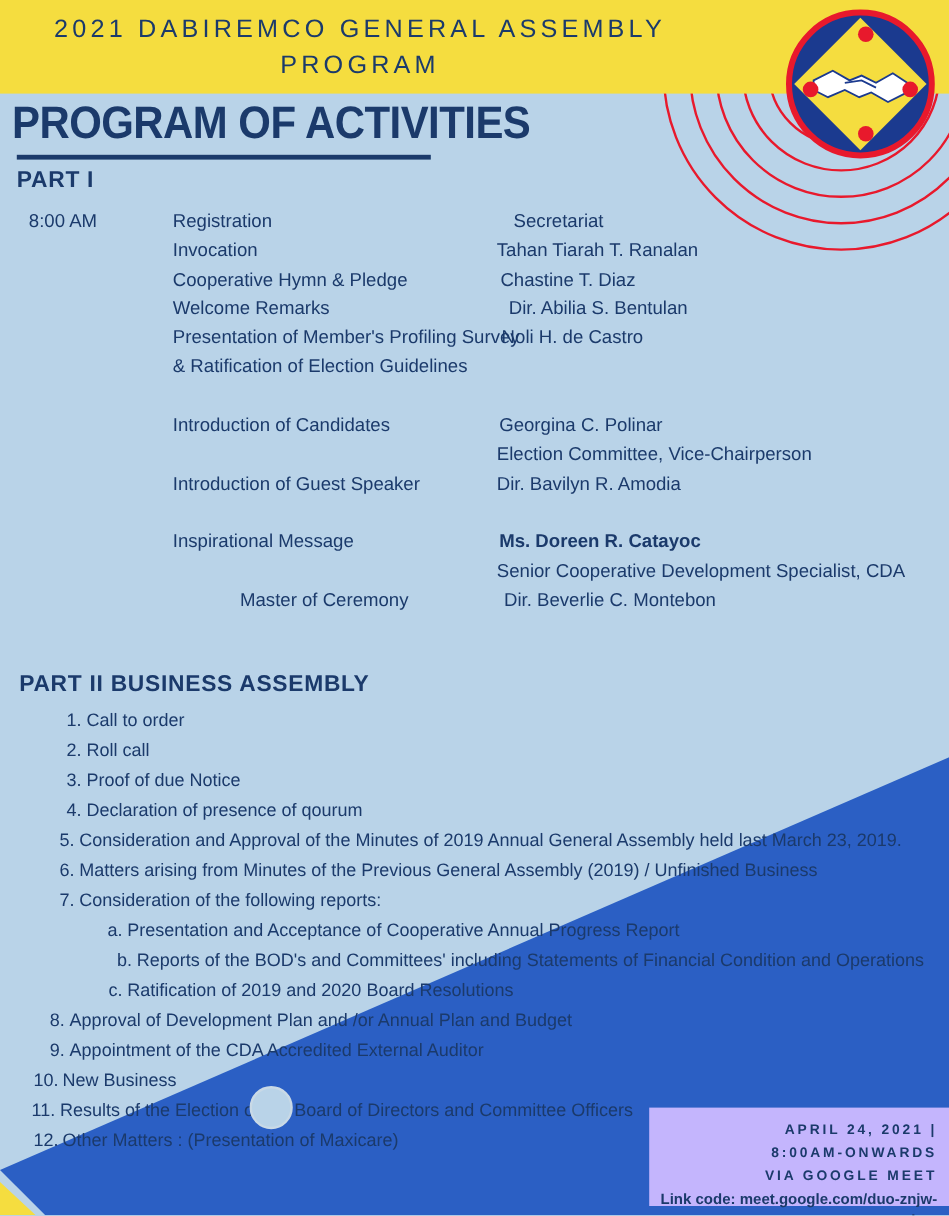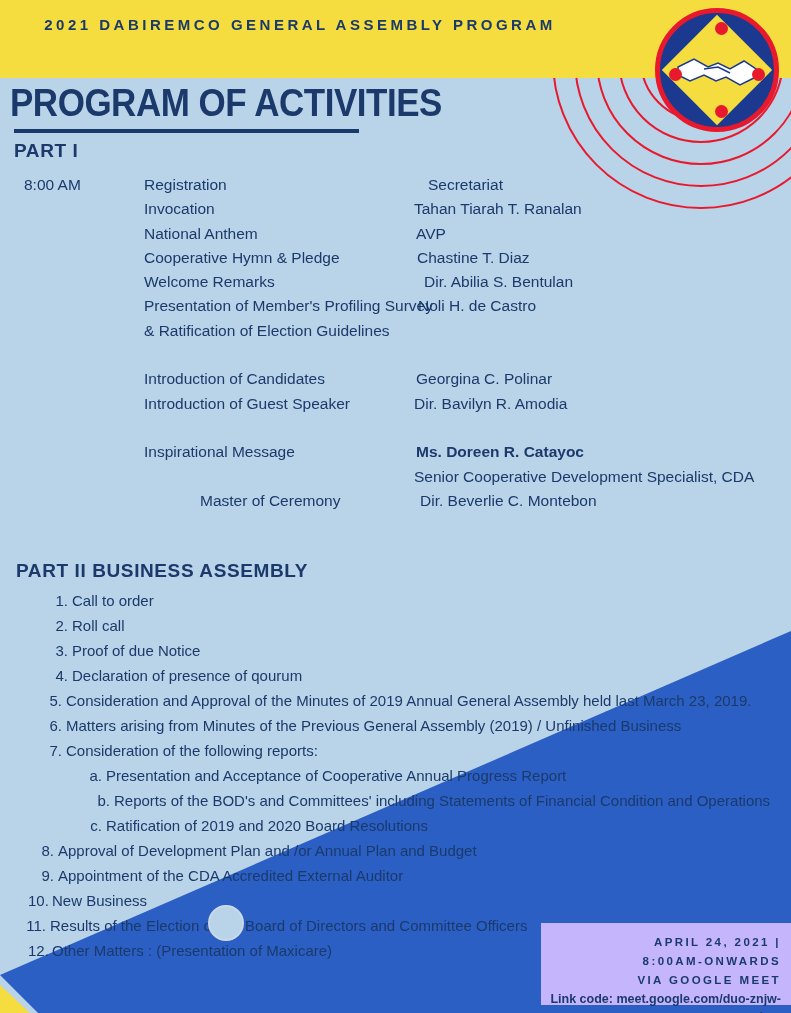--- a/index.html
+++ b/index.html
@@ -21,22 +21,22 @@
     position:absolute; top:0; left:0;
     width:791px; height:78px;
     background:#f5dd3f;
     z-index:3;
   }
   .header-title {
     position:absolute; top:10px; left:0;
     width:600px;
     text-align:center;
     color:#1b3a6b;
-    font-weight:bold;
-    font-size:15px;
+    font-weight:normal;
+    font-size:21px;
     letter-spacing:3.5px;
     line-height:30px;
     z-index:5;
   }
 
   
   .arc-wrap {
     position:absolute; top:-60px; right:-30px;
     width:280px; height:280px;
     z-index:2;
@@ -211,42 +211,41 @@
       <div class="prow">
         <span class="ptime">8:00 AM</span>
         <span class="pitem">Registration</span>
         <span class="pwho" style="left: 428px;">Secretariat</span>
       </div>
       <div class="prow">
         <span class="pitem">Invocation</span>
         <span class="pwho" style="left: 414px;">Tahan Tiarah T. Ranalan</span>
       </div>
       <div class="prow">
-        <span class="pitem">National Anthem</span>
-        <span class="pwho" style="left: 416px;">AVP</span>
-      </div>
-      <div class="prow">
         <span class="pitem">Cooperative Hymn &amp; Pledge</span>
         <span class="pwho" style="left: 417px;">Chastine T. Diaz</span>
       </div>
       <div class="prow">
         <span class="pitem">Welcome Remarks</span>
         <span class="pwho" style="left: 424px;">Dir. Abilia S. Bentulan</span>
       </div>
       <div class="prow">
         <span class="pitem">Presentation of Member's  Profiling Survey</span>
         <span class="pwho" style="left: 418px;">Noli H. de Castro</span>
       </div>
       <div class="prow">
         <span class="pitem">&amp; Ratification of Election Guidelines</span>
       </div>
       <div class="prow"></div>
       <div class="prow">
         <span class="pitem">Introduction of Candidates</span>
         <span class="pwho" style="left: 416px;">Georgina C. Polinar</span>
+      </div>
+      <div class="prow">
+        <span class="pwho" style="left: 414px;">Election Committee, Vice-Chairperson</span>
       </div>
       <div class="prow">
         <span class="pitem">Introduction of Guest Speaker</span>
         <span class="pwho" style="left: 414px;">Dir. Bavilyn R. Amodia</span>
       </div>
       <div class="prow"></div>
       <div class="prow">
         <span class="pitem">Inspirational Message</span>
         <span class="pwho" style="left: 416px; font-weight: bold;">Ms. Doreen R. Catayoc</span>
       </div>

